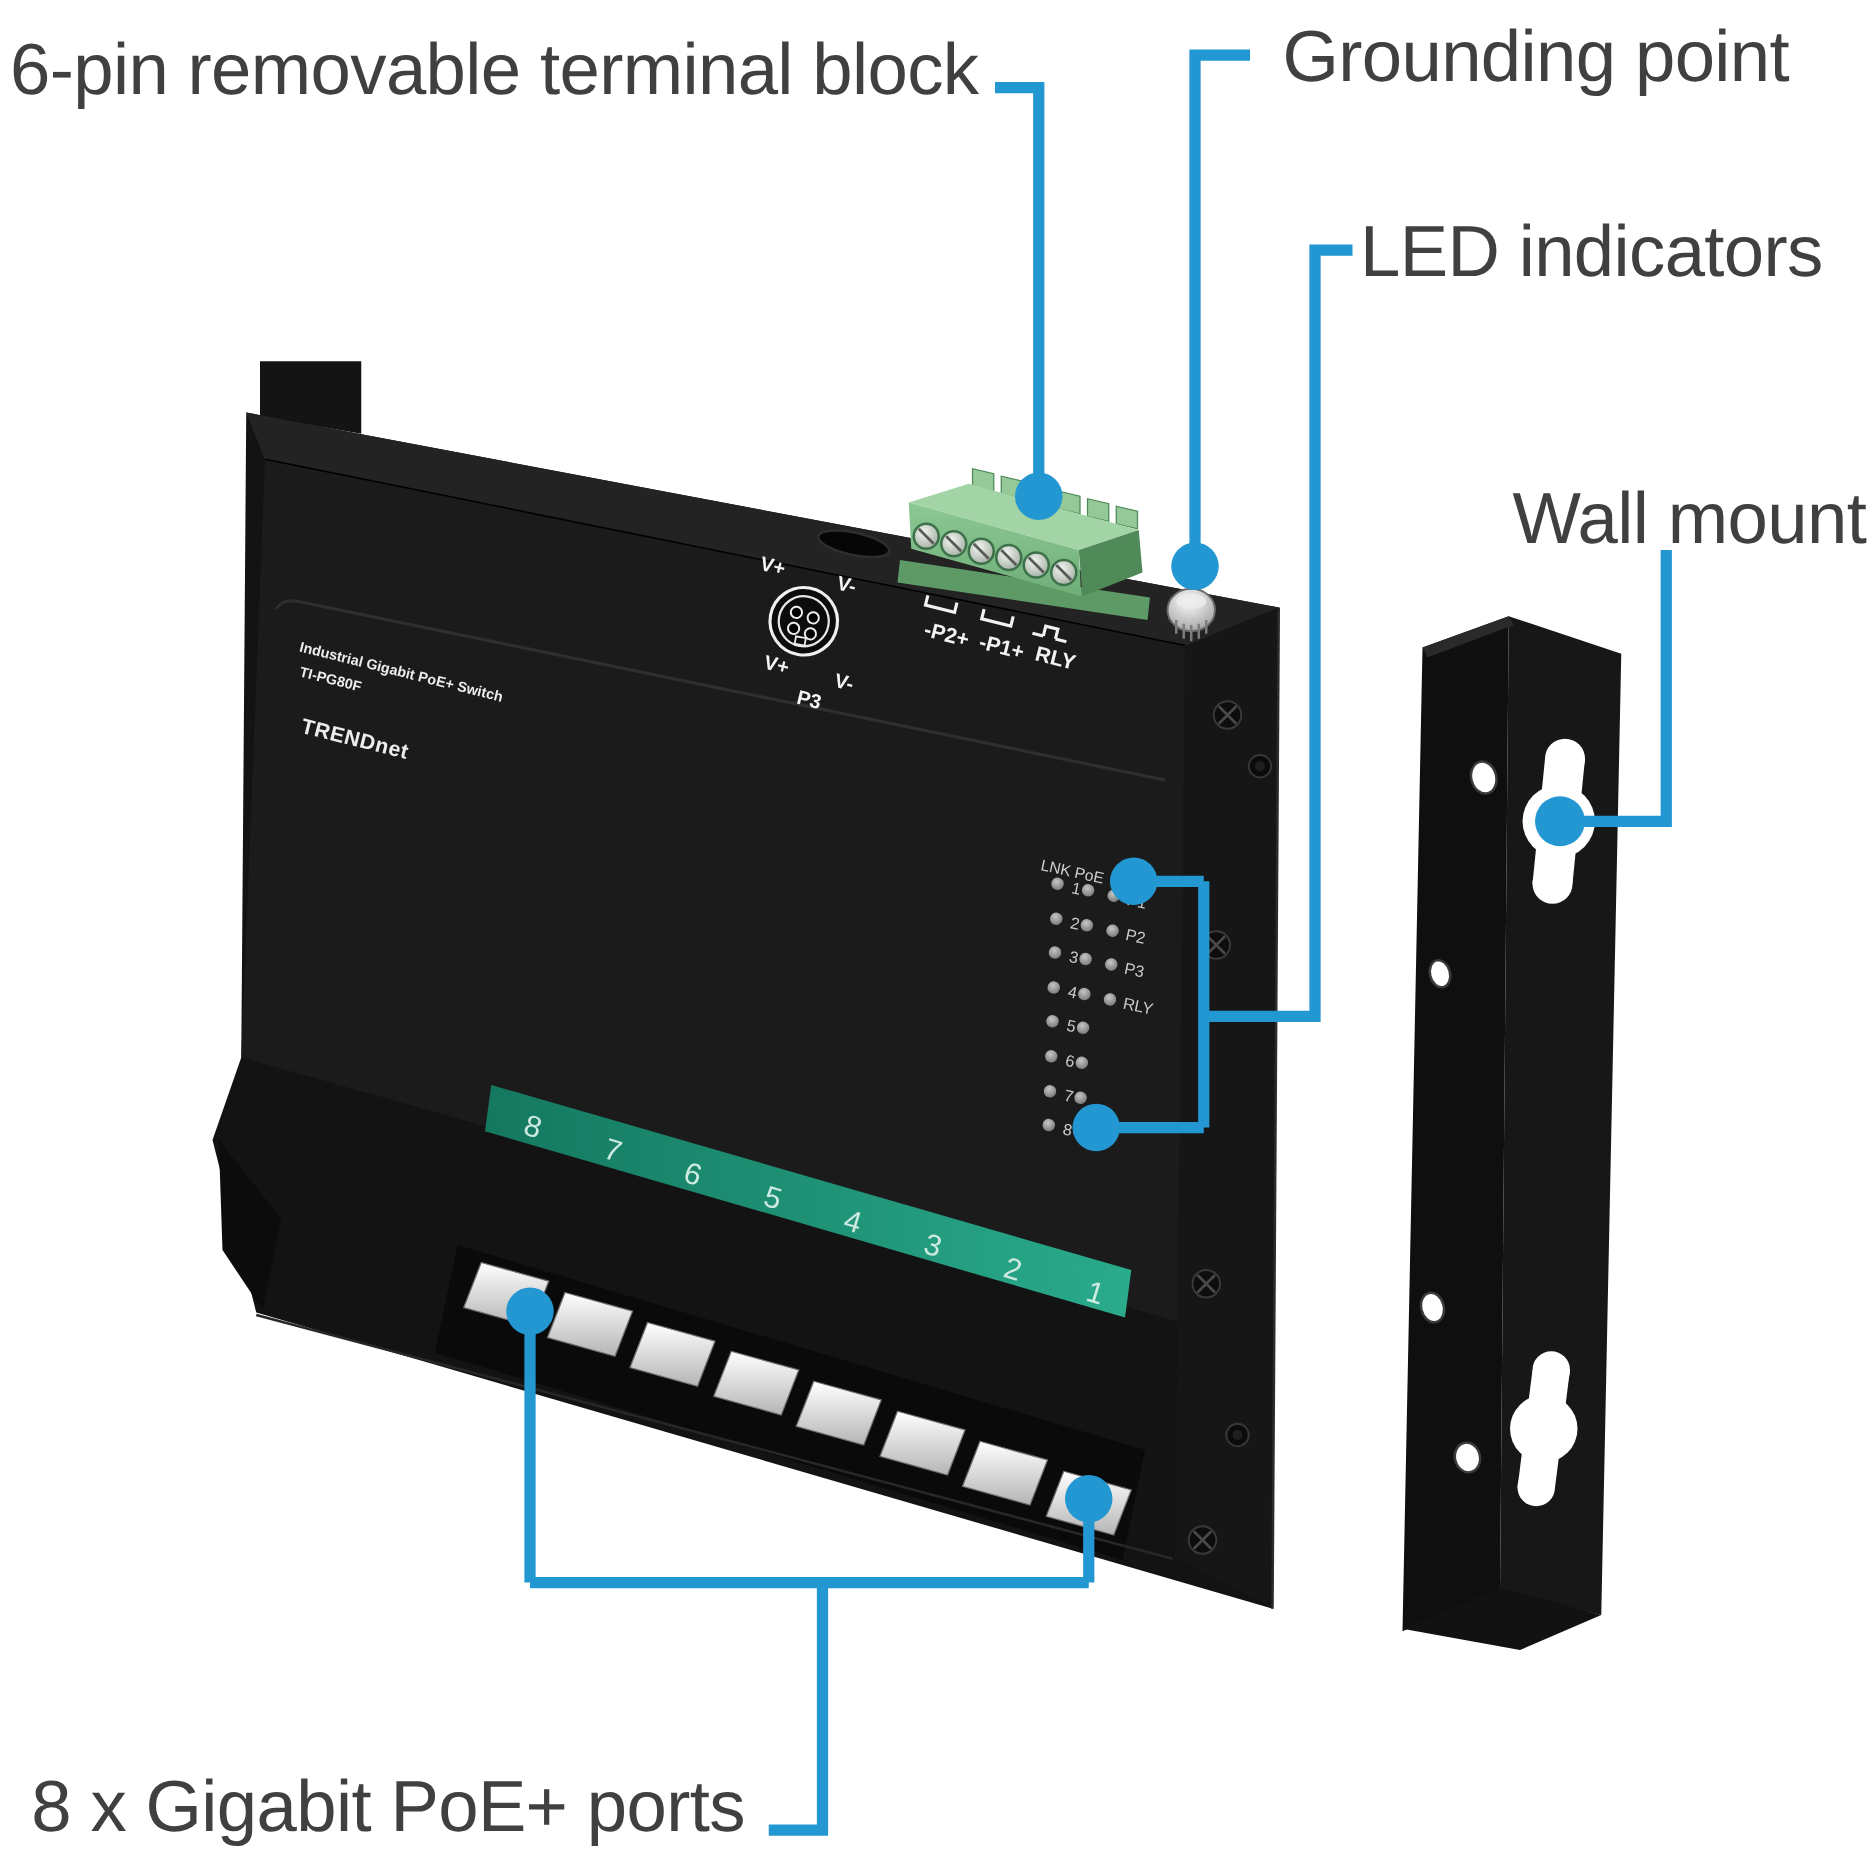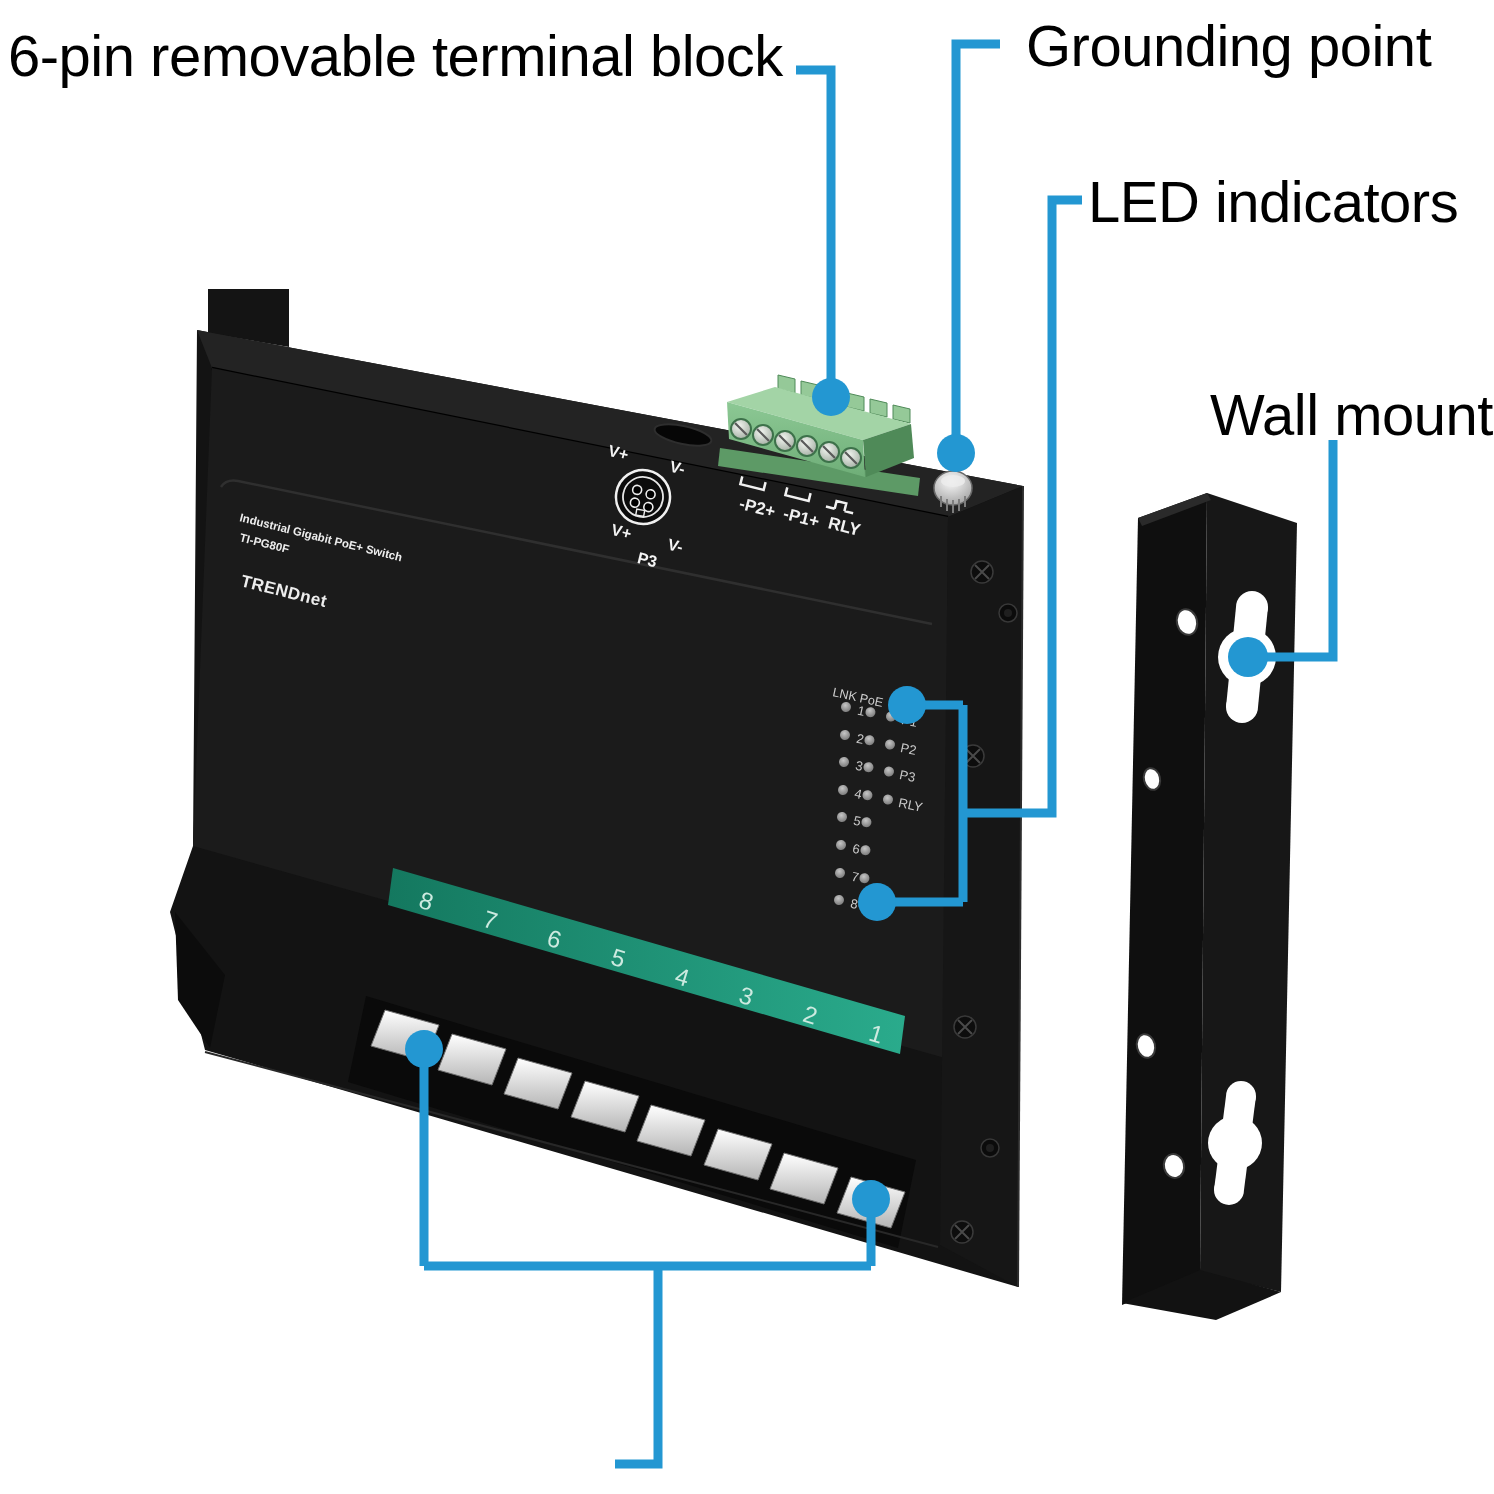--- a/index.html
+++ b/index.html
@@ -1,18 +1,18 @@
 <!DOCTYPE html>
 <html><head>
 <meta charset="utf-8">
 <style>
   html,body{margin:0;padding:0;background:#ffffff;}
   .canvas{position:relative;width:1494px;height:1494px;background:#ffffff;overflow:hidden;
           font-family:"Liberation Sans", sans-serif;}
-  .callout-label{position:absolute;color:#000000;font-size:58px;letter-spacing:-0.5px;
+  .callout-label{position:absolute;color:#404040;font-size:58px;letter-spacing:-0.5px;
                  white-space:nowrap;line-height:1.1;text-align:right;}
   svg{position:absolute;left:0;top:0;}
   svg text{font-family:"Liberation Sans", sans-serif;}
 </style>
 </head>
 <body>
 
 <div class="canvas">
 
   <svg width="1494" height="1494" viewBox="0 0 1494 1494">
@@ -294,14 +294,15 @@
       <circle cx="1248" cy="657" r="20"></circle>
       <circle cx="424" cy="1049" r="19"></circle>
       <circle cx="871" cy="1199" r="19"></circle>
     </g>
   </svg>
 
   <div class="callout-label" style="left:8px;top:24px;">6-pin removable terminal block</div>
   <div class="callout-label" style="left:1006px;top:14px;margin-left:20px;">Grounding point</div>
   <div class="callout-label" style="left:1210px;top:383px;">Wall mount</div>
   <div class="callout-label" style="left:1088px;top:170px;">LED indicators</div>
+  <div class="callout-label" style="left:25px;top:1414px;">8 x Gigabit PoE+ ports</div>
 
 </div>
 
 </body></html>

